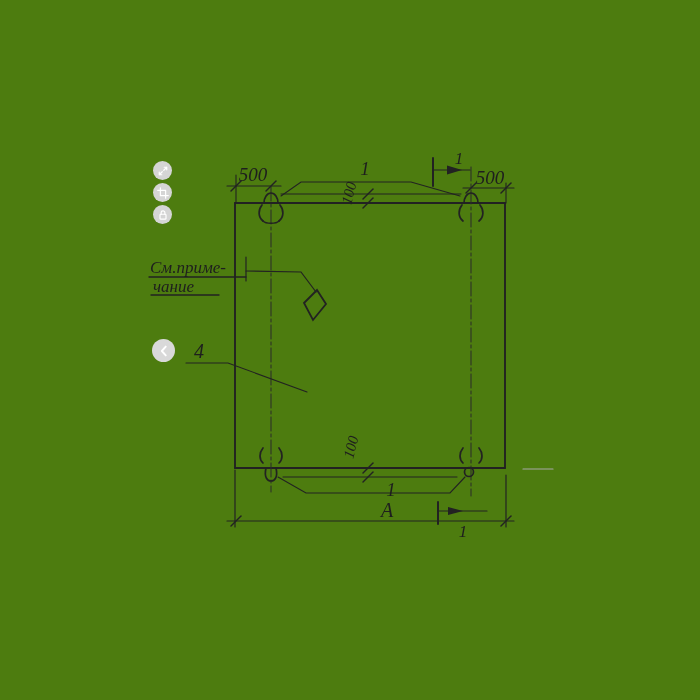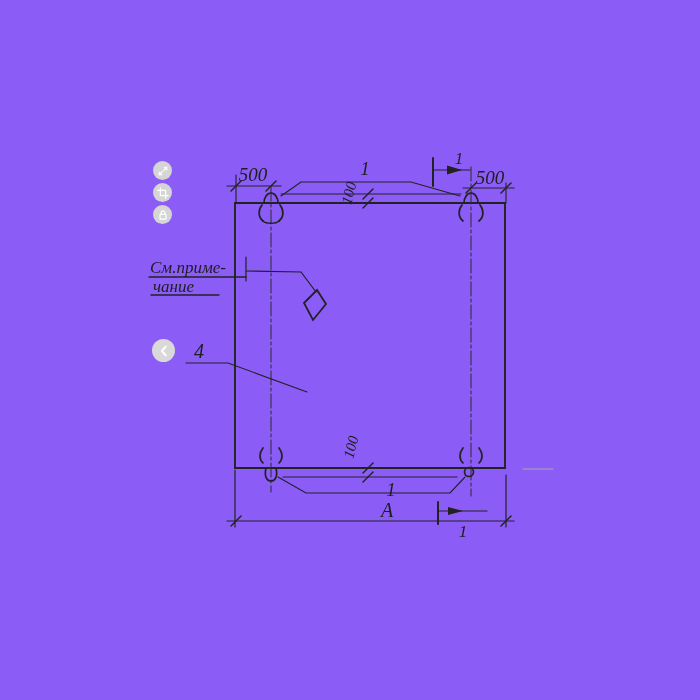--- a/index.html
+++ b/index.html
@@ -1,16 +1,16 @@
 <!DOCTYPE html>
 <html><head>
 <meta charset="utf-8">
 <style>
   html,body{margin:0;padding:0;background:#ffffff;}
-  .stage{position:relative;width:700px;height:700px;background:#8b5cf6;overflow:hidden;
+  .stage{position:relative;width:700px;height:700px;background:#4d7c0f;overflow:hidden;
          font-family:"Liberation Serif","DejaVu Serif",serif;}
   .drawing-svg{position:absolute;left:0;top:0;width:700px;height:700px;}
   .icon-btn{position:absolute;border-radius:50%;background:#d5d5d5;display:flex;
             align-items:center;justify-content:center;cursor:pointer;}
   .icon-btn.small{width:19px;height:19px;}
   .icon-btn.nav{width:23px;height:23px;background:#d9d9d9;}
   .icon-btn svg{display:block;}
   .glyph{stroke:#ffffff;stroke-width:1.6;fill:none;stroke-linecap:round;stroke-linejoin:round;}
   text.hand{font-family:"Liberation Serif","DejaVu Serif",serif;font-style:italic;fill:#1e1e1e;}
 </style>

